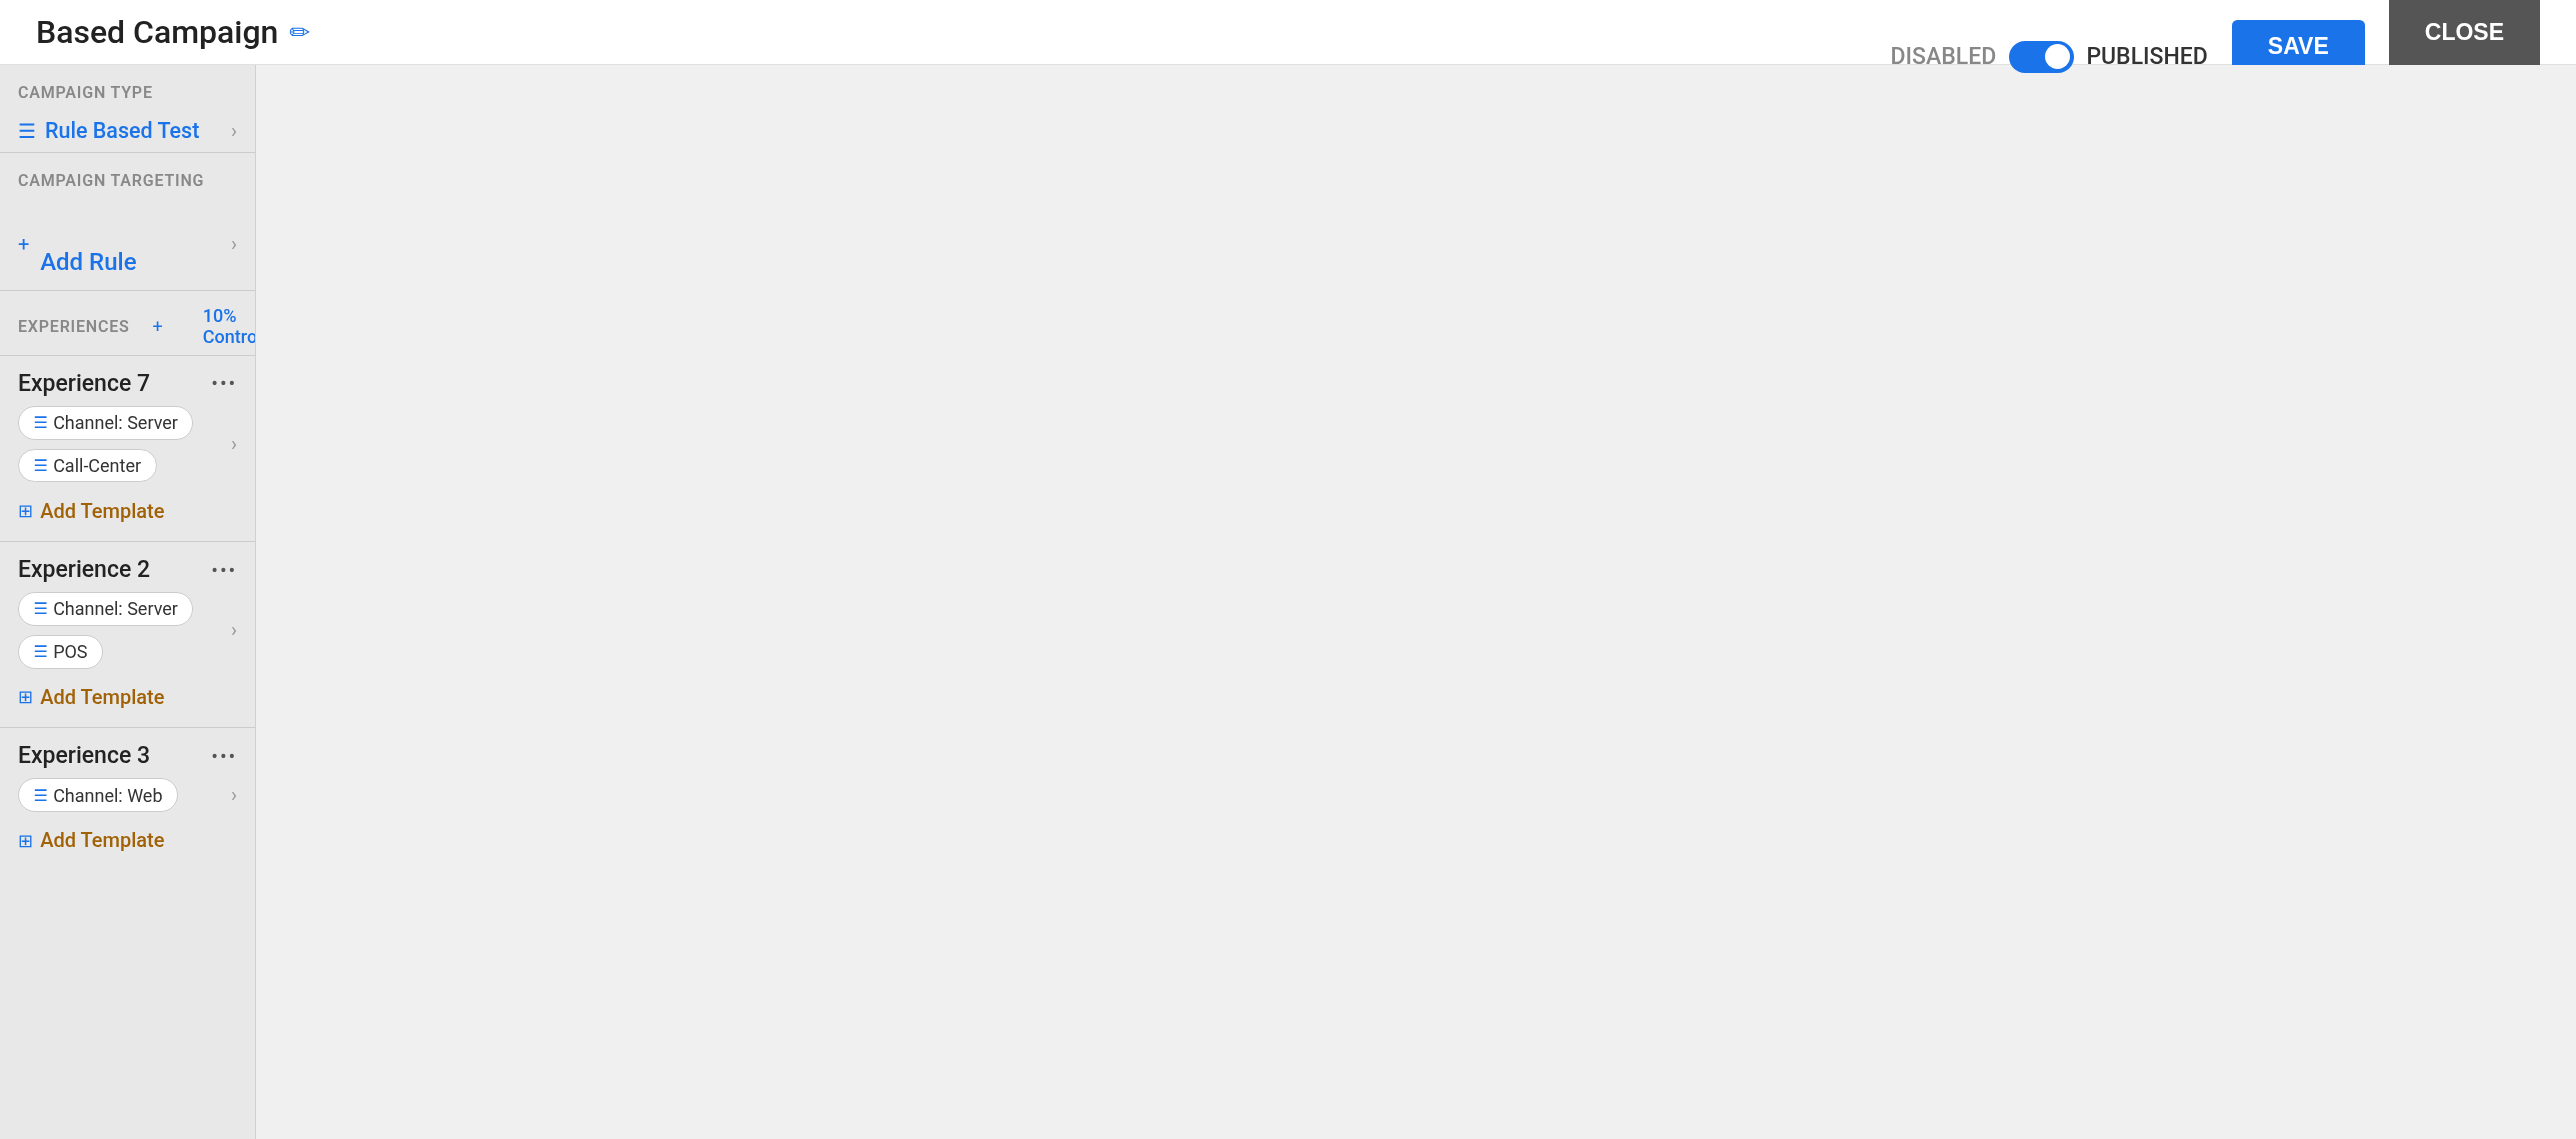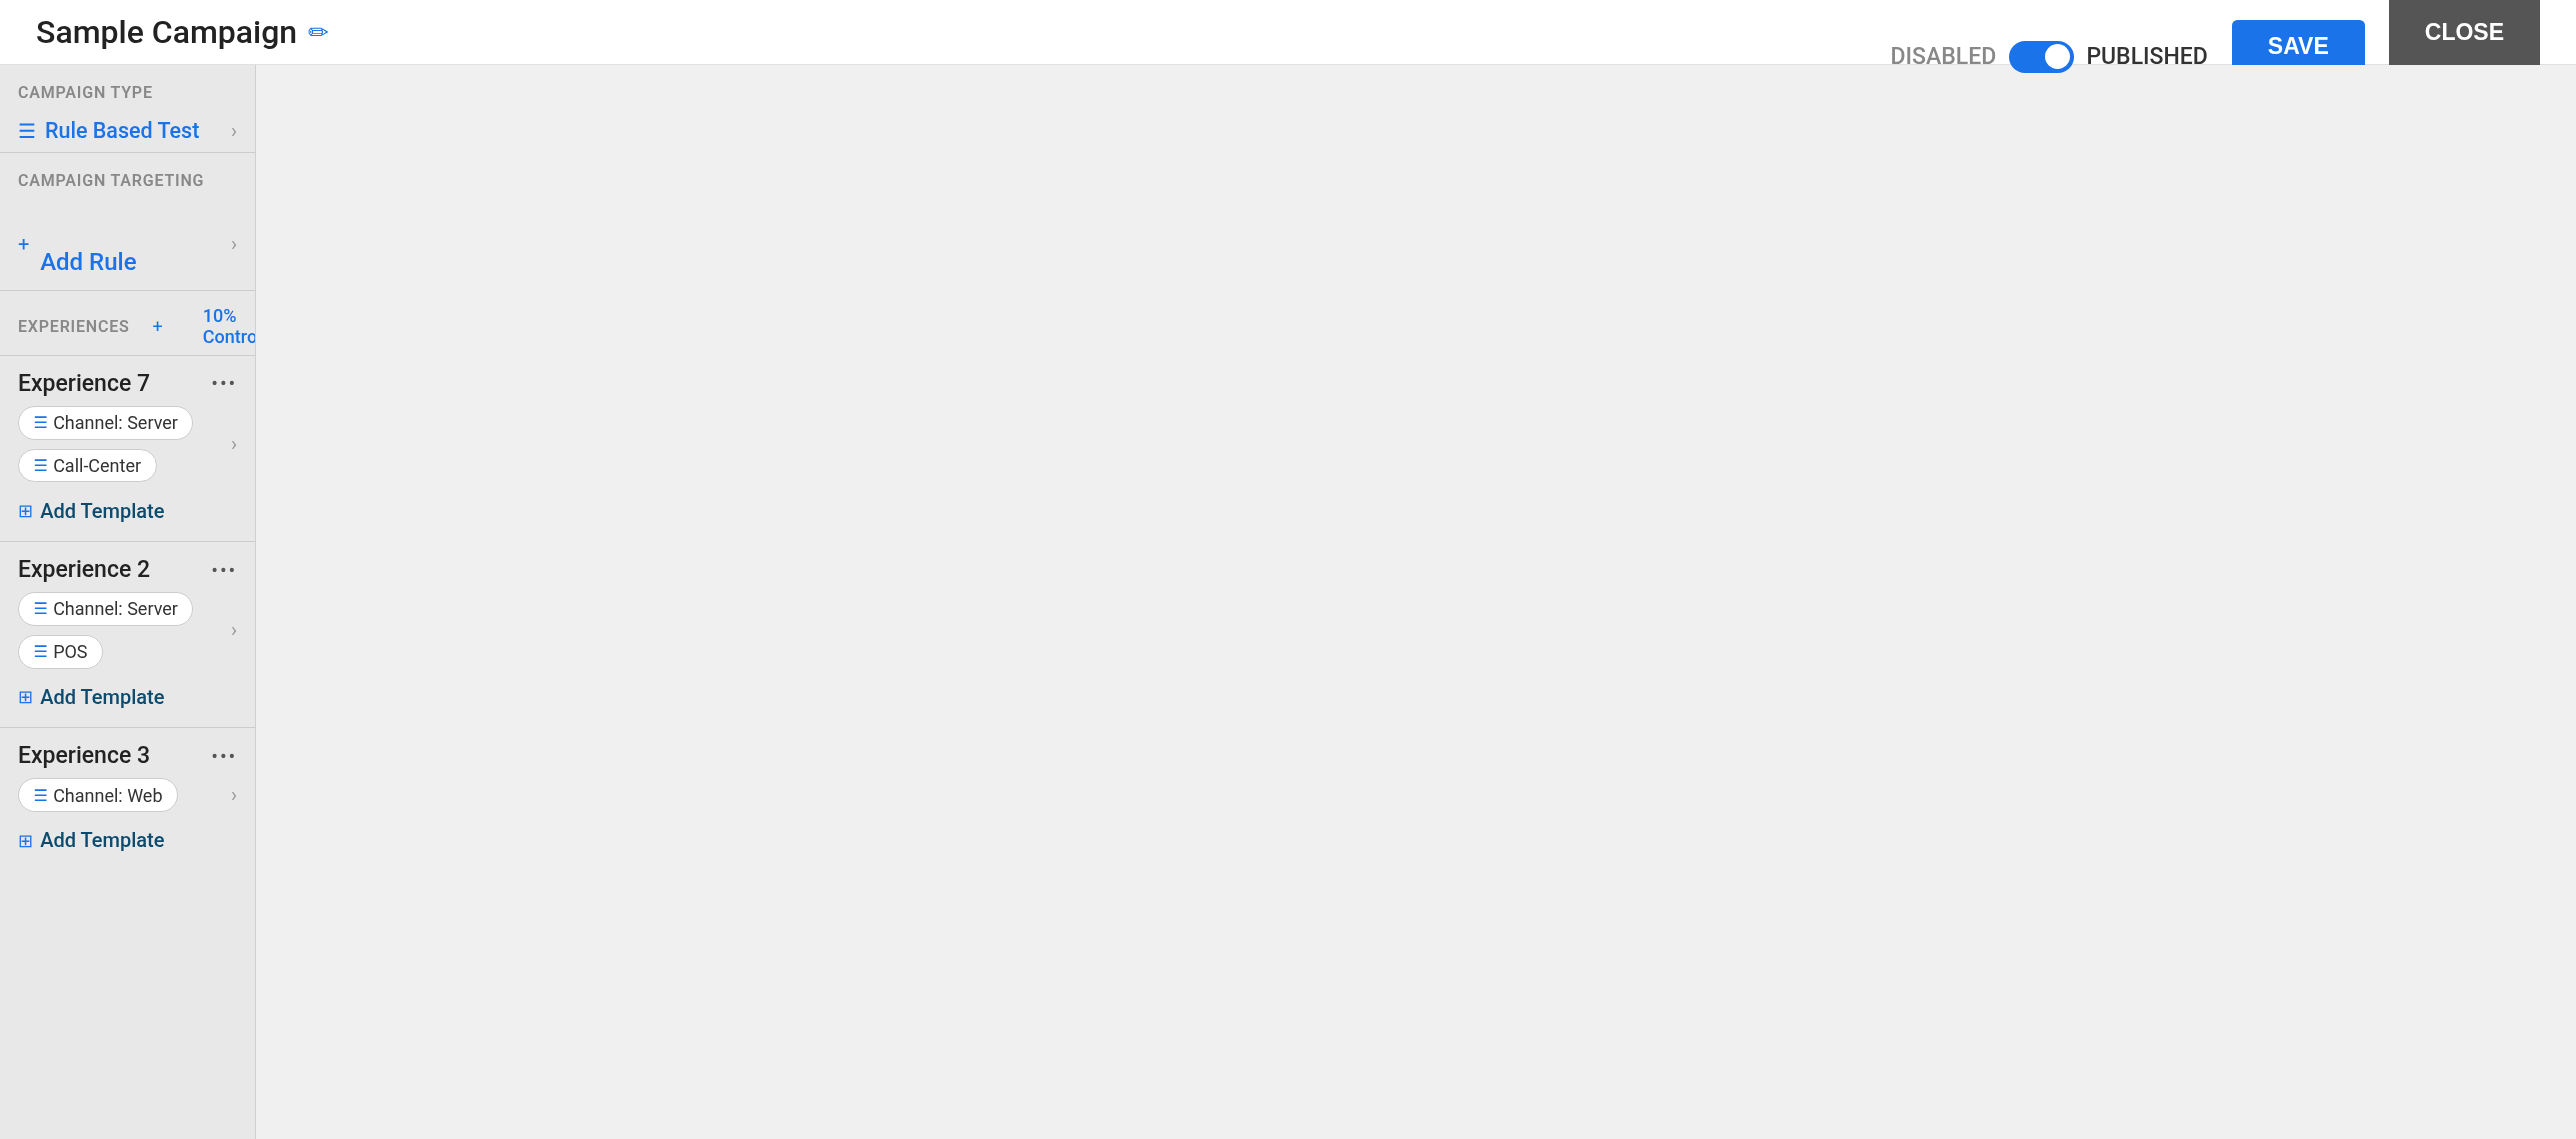--- a/index.html
+++ b/index.html
@@ -257,36 +257,36 @@
       align-items: center;
       gap: 7.2px;
       cursor: pointer;
     }
     .add-template-icon {
       color: #1a73e8;
       font-size: 18px;
     }
     .add-template-text {
       font-size: 20px;
-      color: #0c4a6e;
+      color: #a16207;
       font-weight: 500;
     }
 
     
     .main-content {
       flex: 1;
       background: #f0f0f0;
     }
   </style>
 </head>
 <body>
 
 <div class="header">
   <div class="header-title">
-    <span>Sample Campaign</span>
+    <span>Based Campaign</span>
     <span class="edit-icon">✏</span>
   </div>
   <div class="header-actions">
     <div class="toggle-group">
       <span class="toggle-label">DISABLED</span>
       <div class="toggle-switch"></div>
       <span class="toggle-label published">PUBLISHED</span>
     </div>
     <button class="btn-save">SAVE</button>
     <button class="btn-close">CLOSE</button>

